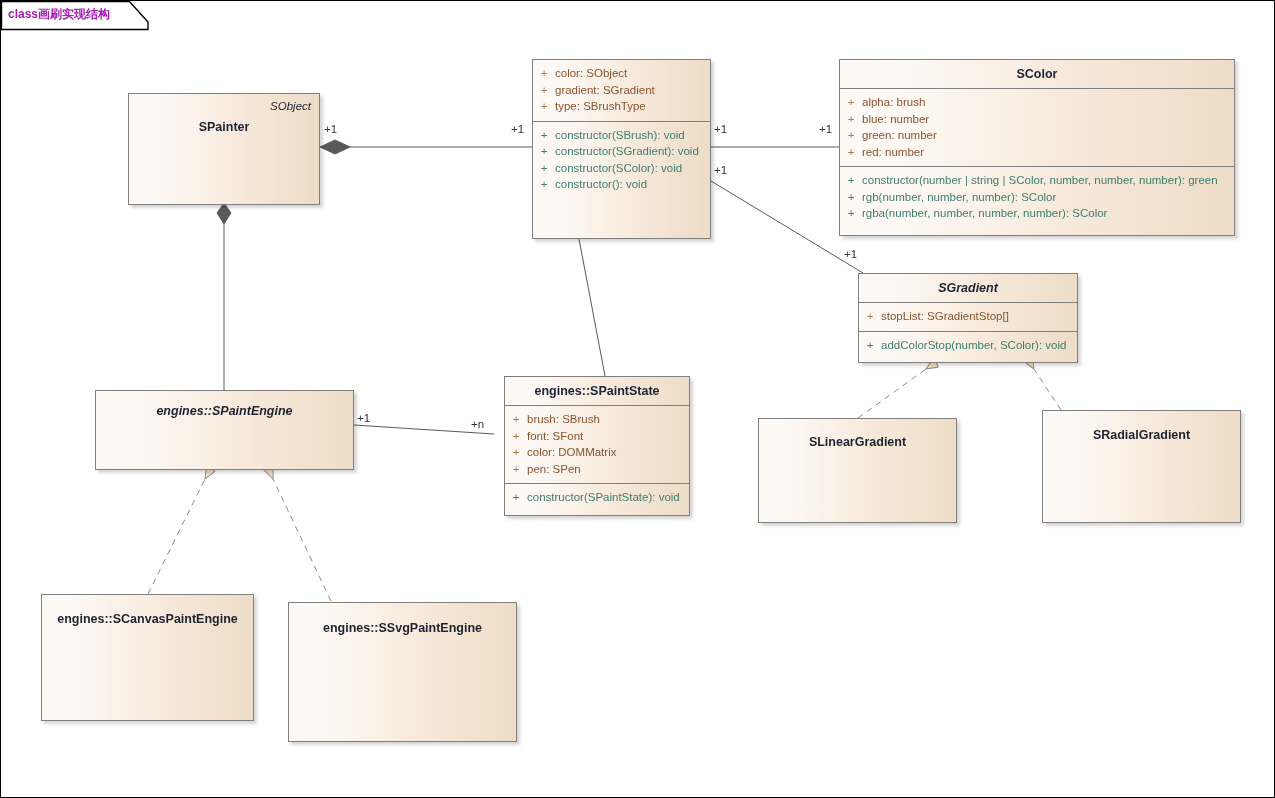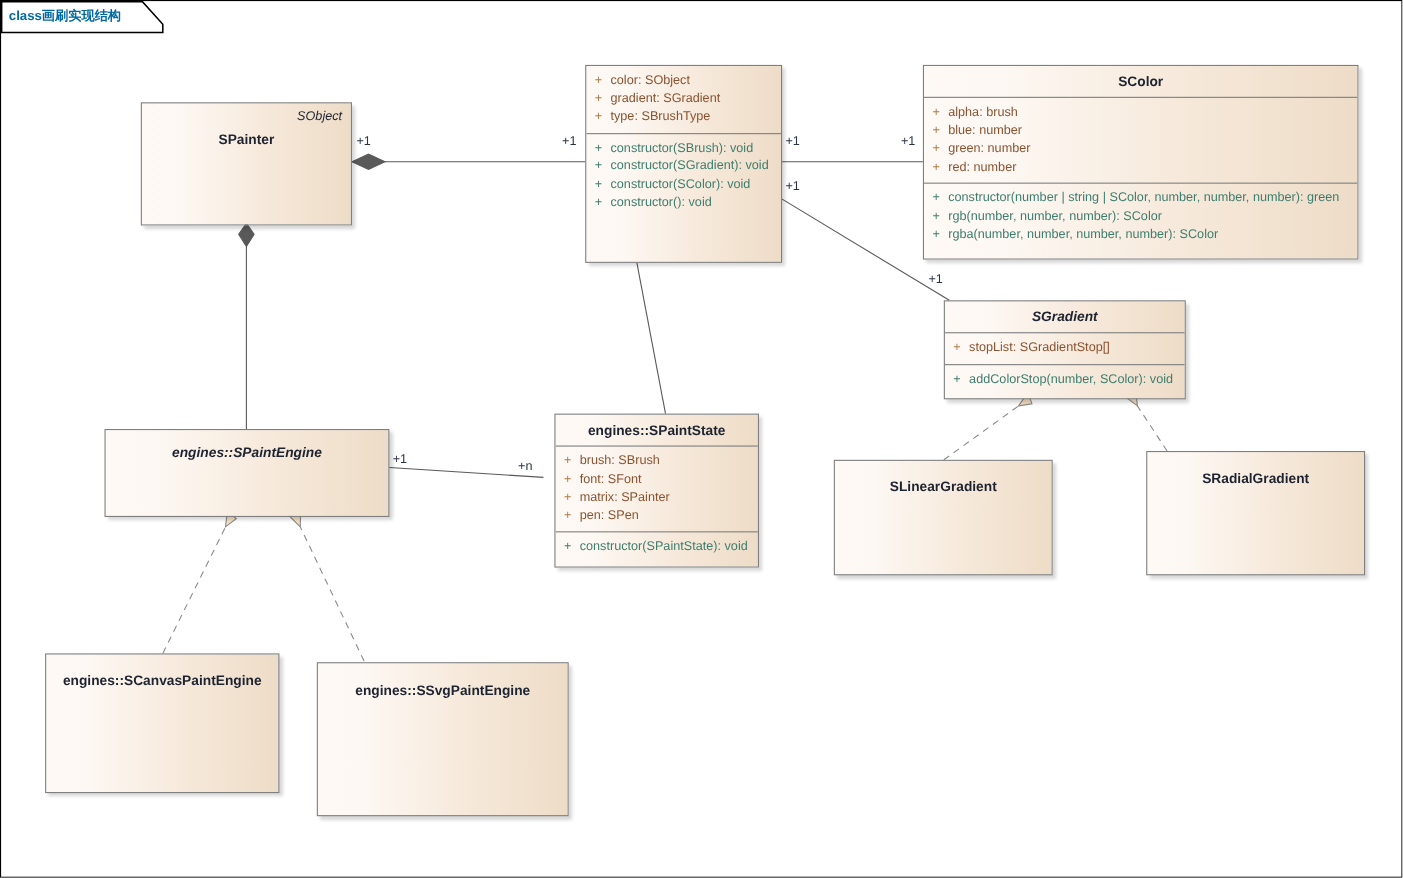--- a/index.html
+++ b/index.html
@@ -18,21 +18,21 @@
     background:#ffffff;
   }
   
   #frame-tab{
     position:absolute;left:0;top:0;
     width:148px;height:29px;
   }
   #frame-tab svg{position:absolute;left:0;top:0;}
   #frame-tab .tab-label{
     position:absolute;left:7px;top:5px;
-    font-size:12px;font-weight:bold;color:#0369a1;
+    font-size:12px;font-weight:bold;color:#a21caf;
     white-space:nowrap;letter-spacing:0px;
   }
   
   #links{position:absolute;left:0;top:0;width:1275px;height:798px;}
   
   .cls{
     position:absolute;
     box-sizing:border-box;
     border:1px solid #7f7f7f;
     background:linear-gradient(to right,#fdf9f5 0%,#fdf8f3 18%,#f6e8d9 62%,#eddcc7 100%);
@@ -257,21 +257,21 @@
       <div class="row attr">
         <span class="vis">+</span>
         <span class="txt">brush: SBrush</span>
       </div>
       <div class="row attr">
         <span class="vis">+</span>
         <span class="txt">font: SFont</span>
       </div>
       <div class="row attr">
         <span class="vis">+</span>
-        <span class="txt">matrix: SPainter</span>
+        <span class="txt">color: DOMMatrix</span>
       </div>
       <div class="row attr">
         <span class="vis">+</span>
         <span class="txt">pen: SPen</span>
       </div>
     </div>
     <div class="compart">
       <div class="row oper">
         <span class="vis">+</span>
         <span class="txt">constructor(SPaintState): void</span>

